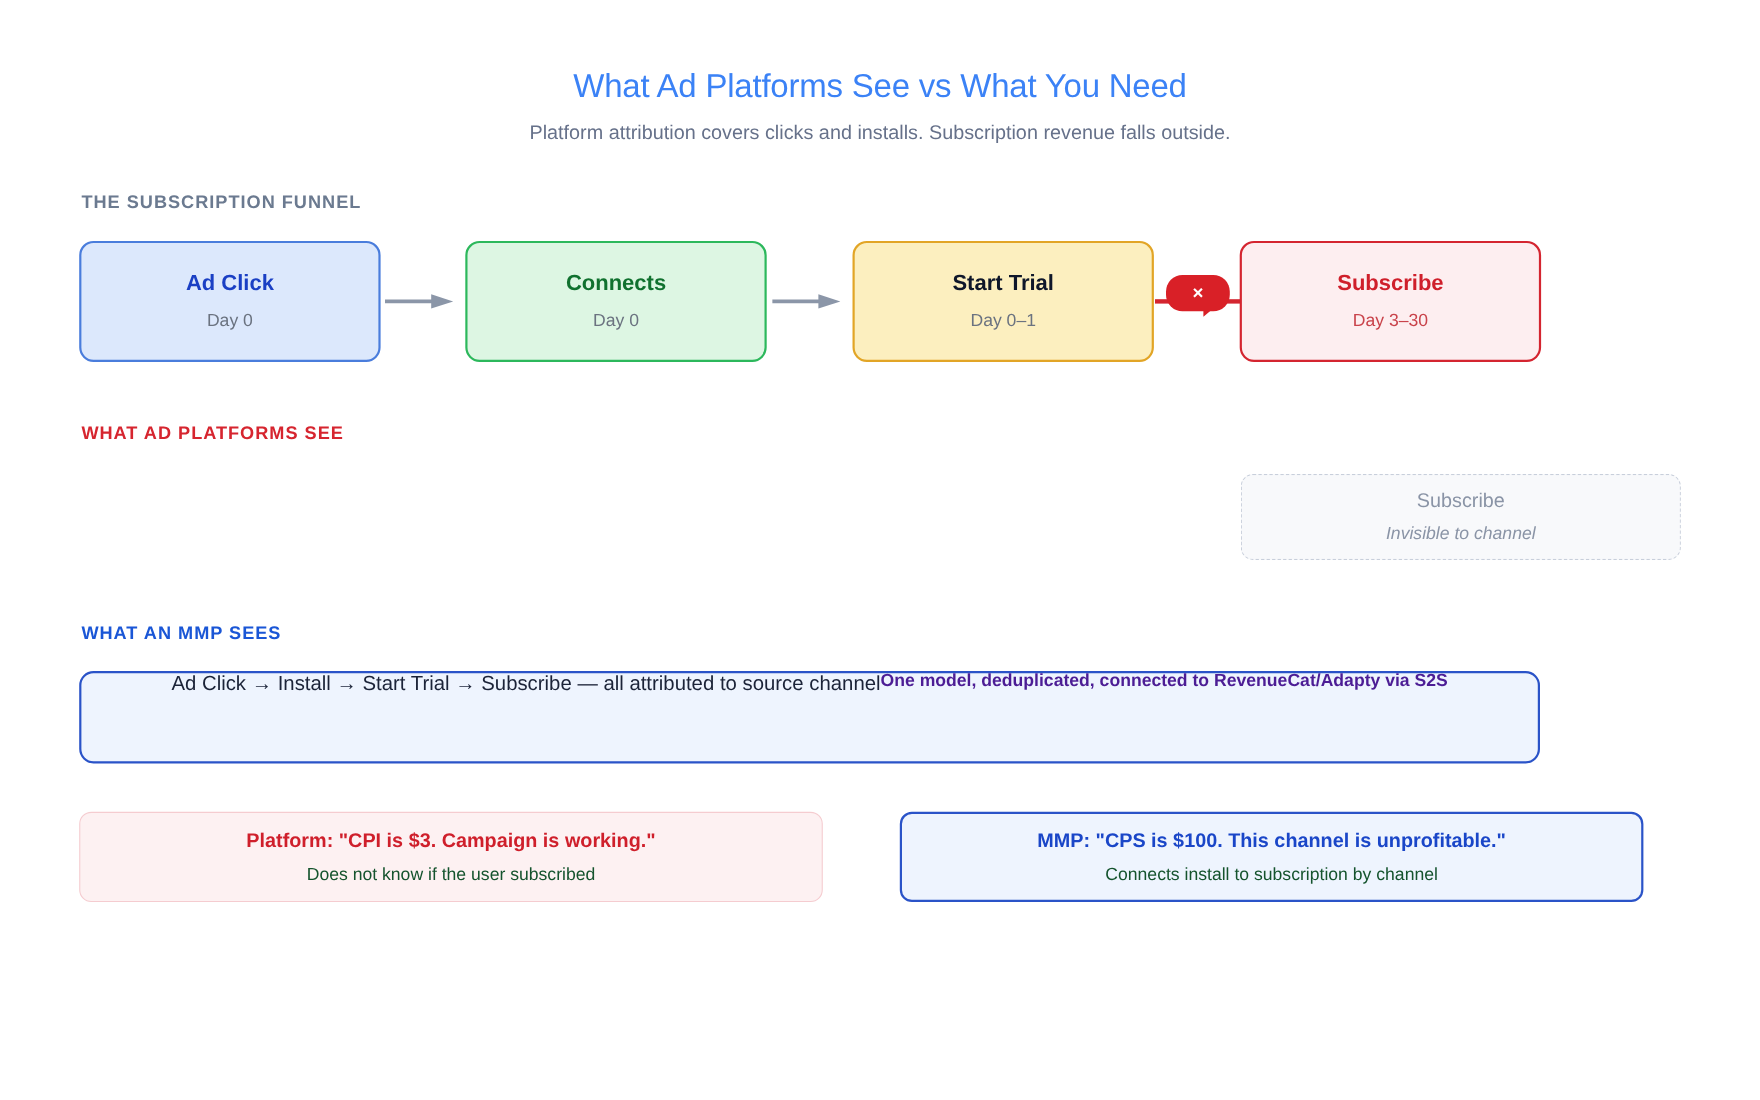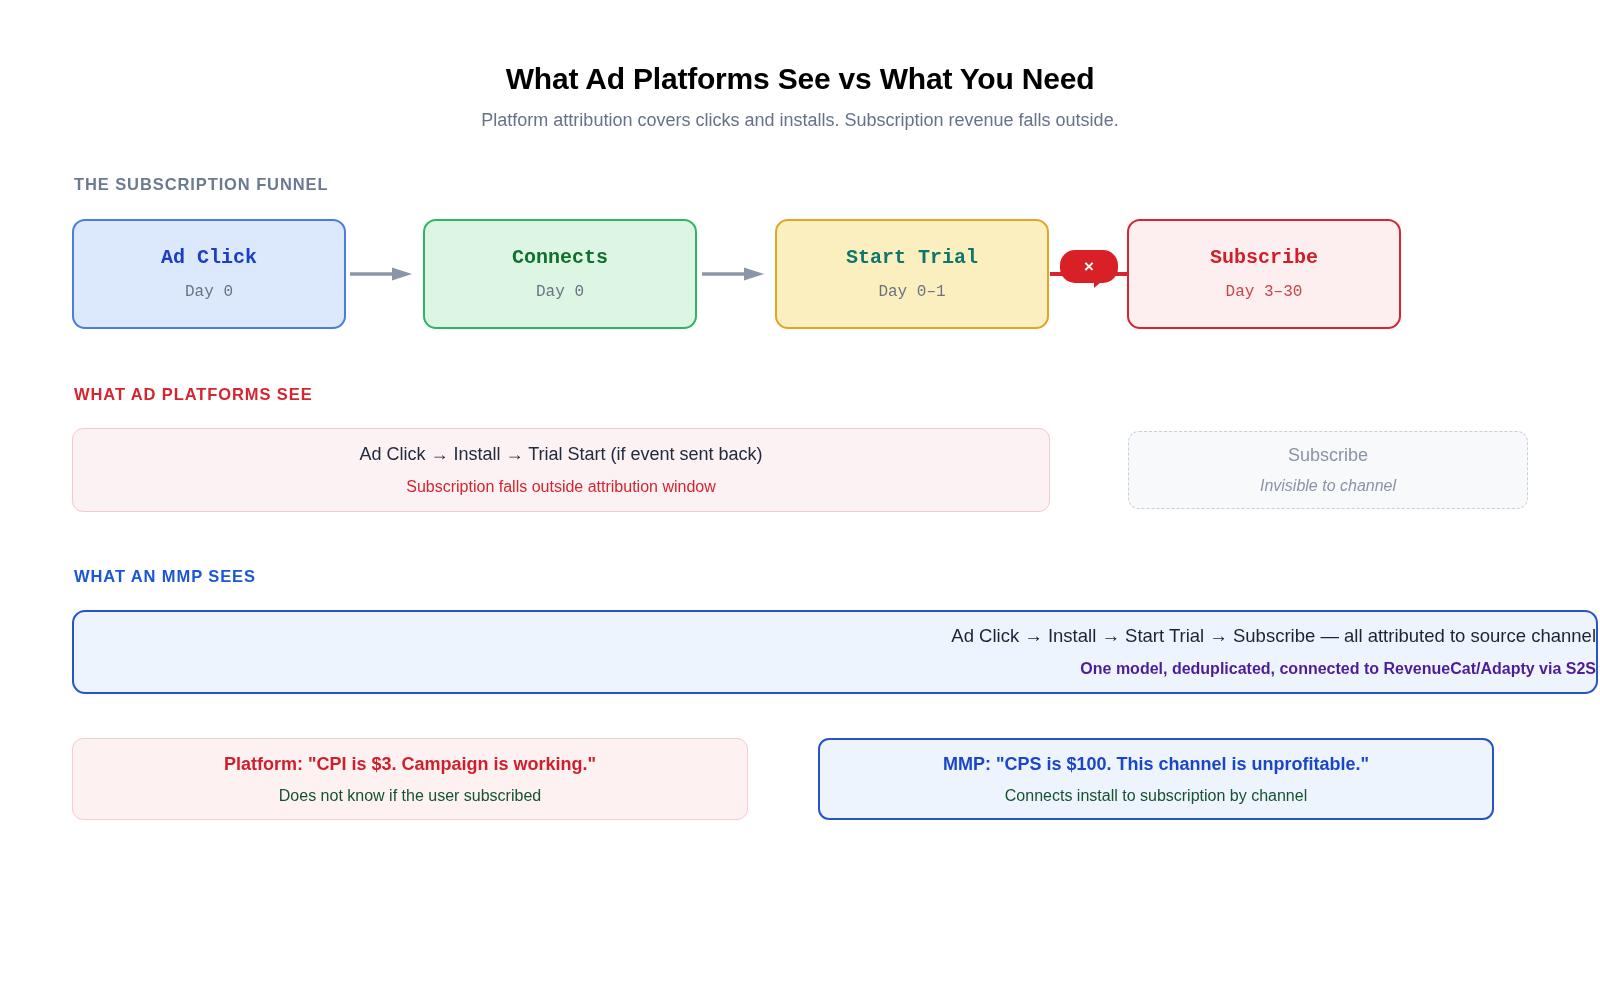--- a/index.html
+++ b/index.html
@@ -23,22 +23,22 @@
     box-sizing: border-box;
   }
 
   
   .header {
     text-align: center;
     padding-top: 62px;
   }
   .page-title {
     font-size: 30px;
-    font-weight: bold;
-    color: #000000;
+    font-weight: normal;
+    color: #3b82f6;
     letter-spacing: -0.2px;
     margin: 0;
     text-align: center;
   }
   .page-subtitle {
     font-size: 18px;
     color: #66718a;
     margin: 14px 0 0 0;
     font-weight: normal;
   }
@@ -69,21 +69,20 @@
     width: 274px;
     height: 110px;
     box-sizing: border-box;
     border-radius: 13px;
     border-width: 2.5px;
     border-style: solid;
     display: flex;
     flex-direction: column;
     align-items: center;
     justify-content: center;
-    font-family: Liberation Mono, monospace;
   }
   .funnel-title {
     font-size: 20px;
     font-weight: bold;
     line-height: 1;
     margin-bottom: 16px;
   }
   .funnel-sub {
     font-size: 16px;
     line-height: 1;
@@ -91,21 +90,21 @@
 
   .fb-1 { left: 0px;    background: #dce8fc; border-color: #4a7ddc; }
   .fb-1 .funnel-title { color: #1a3fc4; }
   .fb-1 .funnel-sub   { color: #6b7380; }
 
   .fb-2 { left: 351px;  background: #ddf6e3; border-color: #2cb85c; }
   .fb-2 .funnel-title { color: #10712f; }
   .fb-2 .funnel-sub   { color: #6b7380; }
 
   .fb-3 { left: 703px;  background: #fcefbf; border-color: #e2a526; }
-  .fb-3 .funnel-title { color: #0f766e; }
+  .fb-3 .funnel-title { color: #0f172a; }
   .fb-3 .funnel-sub   { color: #6b7380; }
 
   .fb-4 { left: 1055px; background: #fdeef0; border-color: #d42530; }
   .fb-4 .funnel-title { color: #cf1f2b; }
   .fb-4 .funnel-sub   { color: #c9434b; }
 
   
   .arrow {
     position: absolute;
     top: 48px;
@@ -217,29 +216,29 @@
     color: #8a94a6;
     font-style: italic;
     line-height: 1;
   }
 
   
   .mmp-card {
     position: absolute;
     left: 72px;
     top: 610px;
-    width: 1526px;
+    width: 1328px;
     height: 84px;
     box-sizing: border-box;
     background: #eef4fe;
     border: 2.5px solid #2a53c8;
     border-radius: 13px;
     display: flex;
-    flex-direction: column;
-    align-items: flex-end;
+    flex-direction: row;
+    align-items: flex-start;
     justify-content: center;
   }
   .mmp-main {
     font-size: 18.5px;
     color: #1b2338;
     line-height: 1;
     margin-bottom: 16px;
   }
   .mmp-note {
     font-size: 16px;
@@ -346,24 +345,20 @@
 
     <div class="funnel-box fb-4">
       <div class="funnel-title">Subscribe</div>
       <div class="funnel-sub">Day 3–30</div>
     </div>
   </div>
 
   <div class="section-label label-platform">WHAT AD PLATFORMS SEE</div>
 
   <div class="platform-row">
-    <div class="card platform-card">
-      <div class="platform-main">Ad Click → Install → Trial Start (if event sent back)</div>
-      <div class="platform-note">Subscription falls outside attribution window</div>
-    </div>
     <div class="card invisible-card">
       <div class="invisible-main">Subscribe</div>
       <div class="invisible-note">Invisible to channel</div>
     </div>
   </div>
 
   <div class="section-label label-mmp">WHAT AN MMP SEES</div>
 
   <div class="mmp-card">
     <div class="mmp-main">Ad Click → Install → Start Trial → Subscribe — all attributed to source channel</div>

